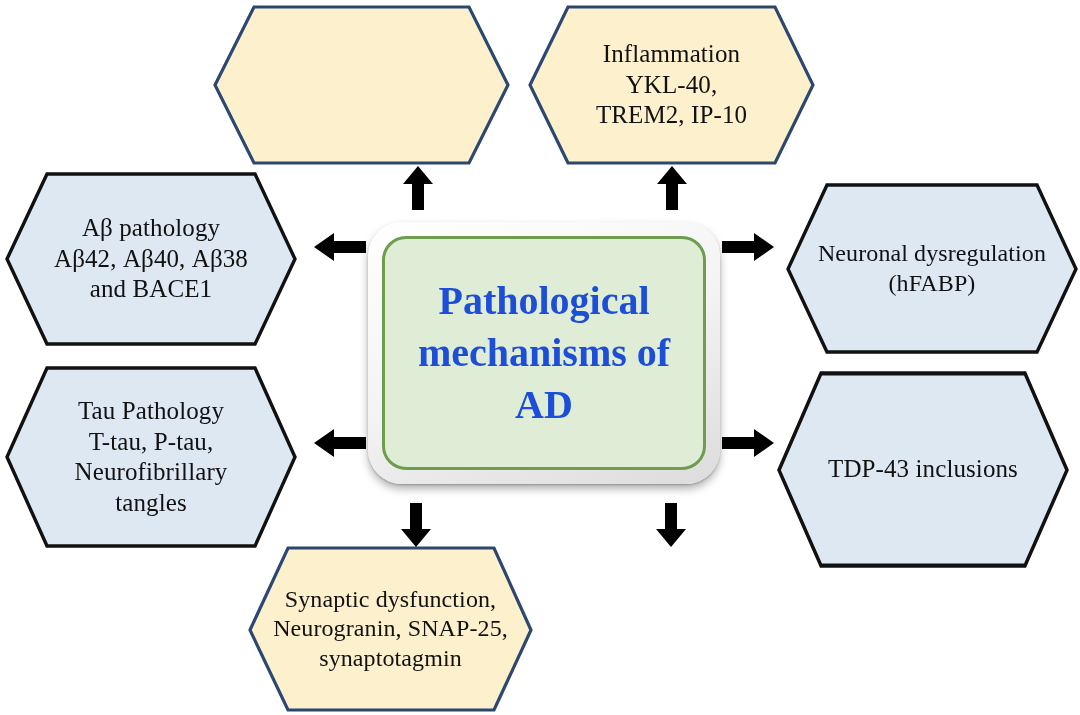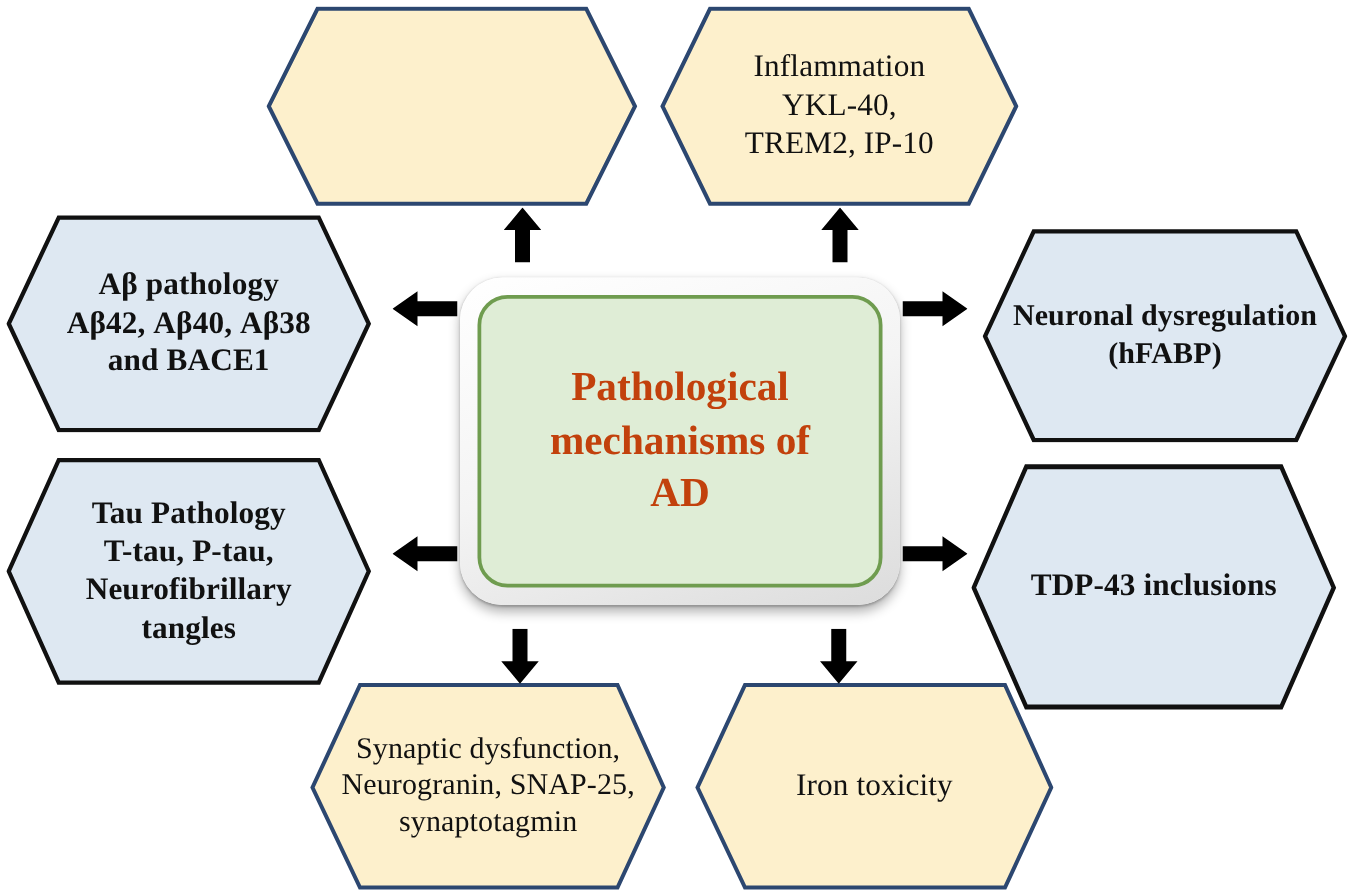--- a/index.html
+++ b/index.html
@@ -42,21 +42,21 @@
   .hex .hex-label {
     position: relative;
     z-index: 2;
     line-height: 1.22;
     padding: 0 6px;
     white-space: pre-line;
     letter-spacing: .1px;
   }
 
   .hex-cream .hex-label { font-size: 25px; }
-  .hex-blue  .hex-label { font-size: 25px; font-weight: bold; }
+  .hex-blue  .hex-label { font-size: 25px; }
 
   
   #center-node {
     position: absolute;
     left: 368px;
     top: 222px;
     width: 352px;
     height: 262px;
     border-radius: 34px;
     background: linear-gradient(160deg, #ffffff 0%, #f4f4f4 48%, #dcdcdc 100%);
@@ -71,24 +71,24 @@
     border: 3px solid #6f9c4f;
     background: #dfedd6;
     box-sizing: border-box;
     display: flex;
     align-items: center;
     justify-content: center;
     text-align: center;
   }
   #center-text {
     font-weight: bold;
-    font-size: 33px;
+    font-size: 40px;
     line-height: 1.30;
     white-space: pre-line;
-    color: #c2410c;
+    color: #1d4ed8;
   }
 
   
   .arrow {
     position: absolute;
     z-index: 5;
   }
   .arrow svg { display: block; }
 </style>
 </head>
@@ -147,26 +147,20 @@
 
   <div class="hex hex-cream" style="left:248px; top:546px; width:285px; height:166px;justify-content:center;">
     <svg class="hex-shape" viewBox="0 0 285 166" preserveAspectRatio="none">
       <polygon points="40,2 246,2 283,84 246,164 40,164 2,84" fill="#fdf0cc" stroke="#2c4770" stroke-width="3.2"></polygon>
     </svg>
     <div class="hex-label" style="font-size:24px;">Synaptic dysfunction,
 Neurogranin, SNAP-25,
 synaptotagmin</div>
   </div>
 
-  <div class="hex hex-cream" style="left:556px; top:546px; width:287px; height:166px;">
-    <svg class="hex-shape" viewBox="0 0 287 166" preserveAspectRatio="none">
-      <polygon points="40,2 248,2 285,84 248,164 40,164 2,84" fill="#fdf0cc" stroke="#2c4770" stroke-width="3.2"></polygon>
-    </svg>
-    <div class="hex-label">Iron toxicity</div>
-  </div>
 
   <div id="center-node">
     <div id="center-inner">
       <div id="center-text">Pathological
 mechanisms  of
 AD</div>
     </div>
   </div>
 
   <div class="arrow" style="left:402px; top:166px; width:32px; height:44px;">

